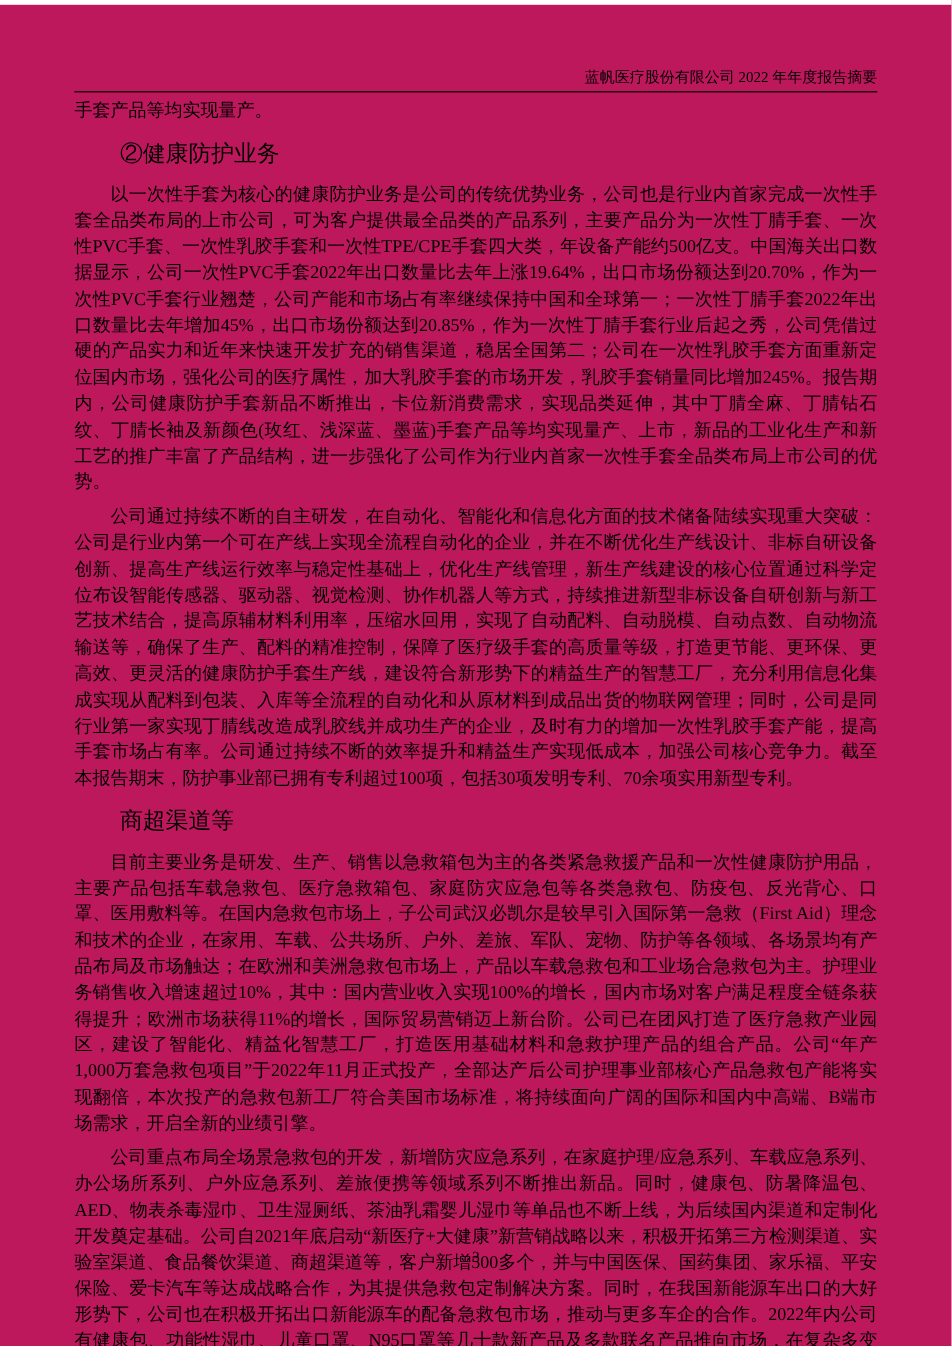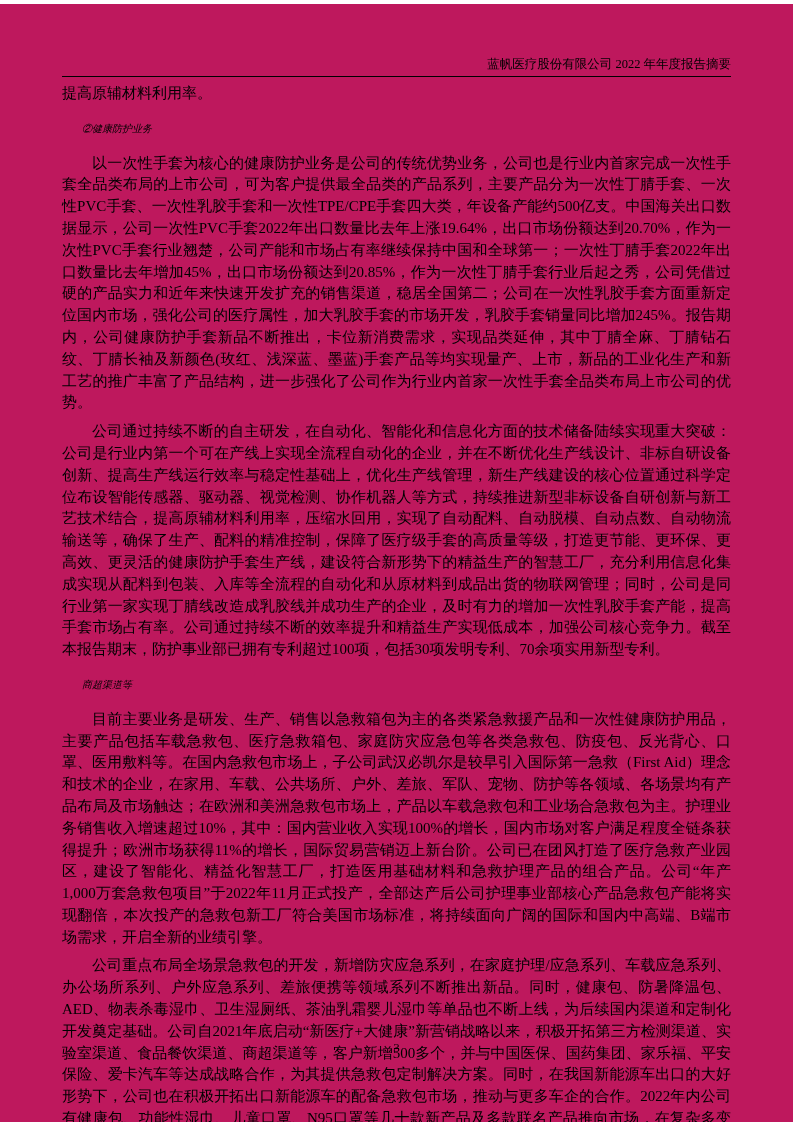--- a/index.html
+++ b/index.html
@@ -38,25 +38,24 @@
     text-justify: inter-character;
   }
   .doc-body p {
     margin: 0 0 7px 0;
     text-indent: 2em;
   }
   .doc-body p.no-indent {
     text-indent: 0;
   }
   .doc-body h3.section-heading {
-    font-size: 10px;
+    font-size: 19px;
     font-weight: normal;
     margin: 13px 0 13px 0;
     text-indent: 2em;
-    font-style: italic;
   }
   .doc-footer {
     position: absolute;
     left: 0;
     bottom: 70px;
     width: 100%;
     text-align: center;
     font-size: 13px;
   }
 </style>
@@ -65,21 +64,21 @@
 
 <div class="page">
 
   <header class="doc-header">
     <div>蓝帆医疗股份有限公司 2022 年年度报告摘要</div>
     <hr class="header-rule">
   </header>
 
   <main class="doc-body">
 
-    <p class="no-indent">提高原辅材料利用率。</p>
+    <p class="no-indent">手套产品等均实现量产。</p>
 
     <h3 class="section-heading">②健康防护业务</h3>
 
     <p>以一次性手套为核心的健康防护业务是公司的传统优势业务，公司也是行业内首家完成一次性手套全品类布局的上市公司，可为客户提供最全品类的产品系列，主要产品分为一次性丁腈手套、一次性PVC手套、一次性乳胶手套和一次性TPE/CPE手套四大类，年设备产能约500亿支。中国海关出口数据显示，公司一次性PVC手套2022年出口数量比去年上涨19.64%，出口市场份额达到20.70%，作为一次性PVC手套行业翘楚，公司产能和市场占有率继续保持中国和全球第一；一次性丁腈手套2022年出口数量比去年增加45%，出口市场份额达到20.85%，作为一次性丁腈手套行业后起之秀，公司凭借过硬的产品实力和近年来快速开发扩充的销售渠道，稳居全国第二；公司在一次性乳胶手套方面重新定位国内市场，强化公司的医疗属性，加大乳胶手套的市场开发，乳胶手套销量同比增加245%。报告期内，公司健康防护手套新品不断推出，卡位新消费需求，实现品类延伸，其中丁腈全麻、丁腈钻石纹、丁腈长袖及新颜色(玫红、浅深蓝、墨蓝)手套产品等均实现量产、上市，新品的工业化生产和新工艺的推广丰富了产品结构，进一步强化了公司作为行业内首家一次性手套全品类布局上市公司的优势。</p>
 
     <p>公司通过持续不断的自主研发，在自动化、智能化和信息化方面的技术储备陆续实现重大突破：公司是行业内第一个可在产线上实现全流程自动化的企业，并在不断优化生产线设计、非标自研设备创新、提高生产线运行效率与稳定性基础上，优化生产线管理，新生产线建设的核心位置通过科学定位布设智能传感器、驱动器、视觉检测、协作机器人等方式，持续推进新型非标设备自研创新与新工艺技术结合，提高原辅材料利用率，压缩水回用，实现了自动配料、自动脱模、自动点数、自动物流输送等，确保了生产、配料的精准控制，保障了医疗级手套的高质量等级，打造更节能、更环保、更高效、更灵活的健康防护手套生产线，建设符合新形势下的精益生产的智慧工厂，充分利用信息化集成实现从配料到包装、入库等全流程的自动化和从原材料到成品出货的物联网管理；同时，公司是同行业第一家实现丁腈线改造成乳胶线并成功生产的企业，及时有力的增加一次性乳胶手套产能，提高手套市场占有率。公司通过持续不断的效率提升和精益生产实现低成本，加强公司核心竞争力。截至本报告期末，防护事业部已拥有专利超过100项，包括30项发明专利、70余项实用新型专利。</p>
 
     <h3 class="section-heading">商超渠道等</h3>
 
     <p>目前主要业务是研发、生产、销售以急救箱包为主的各类紧急救援产品和一次性健康防护用品，主要产品包括车载急救包、医疗急救箱包、家庭防灾应急包等各类急救包、防疫包、反光背心、口罩、医用敷料等。在国内急救包市场上，子公司武汉必凯尔是较早引入国际第一急救（First Aid）理念和技术的企业，在家用、车载、公共场所、户外、差旅、军队、宠物、防护等各领域、各场景均有产品布局及市场触达；在欧洲和美洲急救包市场上，产品以车载急救包和工业场合急救包为主。护理业务销售收入增速超过10%，其中：国内营业收入实现100%的增长，国内市场对客户满足程度全链条获得提升；欧洲市场获得11%的增长，国际贸易营销迈上新台阶。公司已在团风打造了医疗急救产业园区，建设了智能化、精益化智慧工厂，打造医用基础材料和急救护理产品的组合产品。公司“年产1,000万套急救包项目”于2022年11月正式投产，全部达产后公司护理事业部核心产品急救包产能将实现翻倍，本次投产的急救包新工厂符合美国市场标准，将持续面向广阔的国际和国内中高端、B端市场需求，开启全新的业绩引擎。</p>

